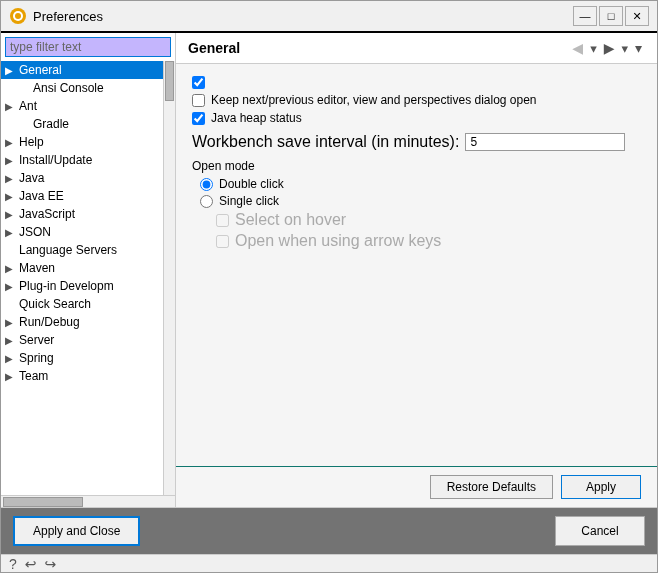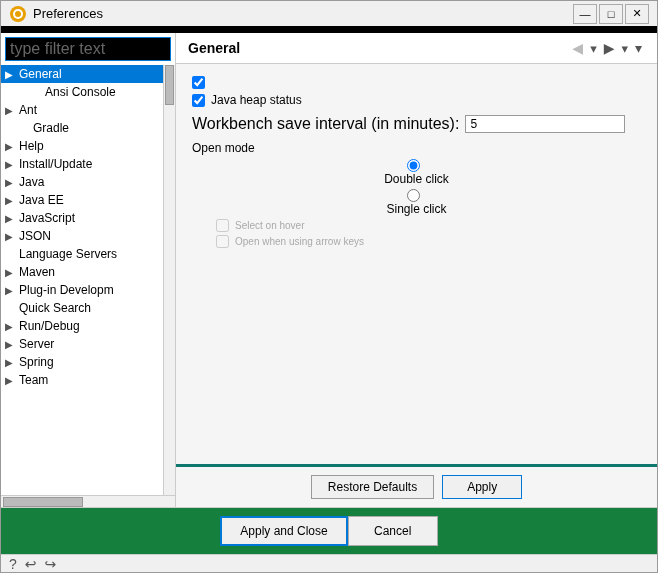--- a/index.html
+++ b/index.html
@@ -18,21 +18,21 @@
       border: 1px solid #999;
       display: flex;
       flex-direction: column;
     }
     .title-bar {
       background: #f0f0f0;
       height: 32px;
       display: flex;
       align-items: center;
       padding: 0 8px;
-      border-bottom: 7px solid #000000;
+      border-bottom: 2px solid #000000;
       flex-shrink: 0;
     }
     .title-bar-icon {
       width: 18px;
       height: 18px;
       margin-right: 6px;
       flex-shrink: 0;
     }
     .title-bar-text {
       flex: 1;
@@ -68,23 +68,23 @@
       background: #fff;
       border-right: 1px solid #ccc;
       display: flex;
       flex-direction: column;
       flex-shrink: 0;
     }
     .filter-input {
       margin: 4px 4px 4px 4px;
       padding: 2px 4px;
       border: 1px solid #0078d7;
-      background: #000000;
+      background: #c4b5fd;
       color: #666;
-      font-size: 16px;
+      font-size: 12px;
       outline: none;
       width: calc(100% - 8px);
     }
     .tree-container {
       flex: 1;
       overflow-y: auto;
       overflow-x: hidden;
     }
     .tree-item {
       display: flex;
@@ -208,79 +208,79 @@
     }
     .open-mode-label {
       font-size: 12px;
       color: #000;
       margin-bottom: 4px;
     }
     .radio-row {
       display: flex;
       align-items: center;
       margin-bottom: 3px;
-      flex-direction: column;
+      margin-left: 8px;
     }
     .radio-row input[type="radio"] {
       margin-right: 6px;
     }
     .radio-label {
       font-size: 12px;
       color: #000;
     }
     .sub-checkbox-row {
       display: flex;
       align-items: center;
       margin-bottom: 3px;
       margin-left: 24px;
     }
     .sub-checkbox-row input[type="checkbox"] {
       margin-right: 6px;
     }
     .sub-checkbox-label {
-      font-size: 10px;
+      font-size: 16px;
       color: #aaa;
     }
 
     .note-text {
       font-size: 12px;
       margin-top: 12px;
     }
     .note-text .note-bold { font-weight: bold; }
     .note-text .note-link { color: #0055aa; }
 
     
     .right-panel-buttons {
       display: flex;
-      justify-content: center;
+      justify-content: flex-end;
       gap: 8px;
       padding: 8px 16px 8px 16px;
-      border-top: 3px solid #0f766e;
+      border-top: 1px solid #0f766e;
       background: #f5f5f5;
     }
     .btn {
       padding: 4px 16px;
       font-size: 12px;
       border: 1px solid #999;
       background: #f0f0f0;
       cursor: pointer;
       min-width: 80px;
     }
     .btn.primary {
       background: #f0f0f0;
       border: 1px solid #0078d7;
     }
 
     
     .dialog-buttons {
       display: flex;
-      justify-content: center;
+      justify-content: space-between;
       padding: 8px 12px;
       border-top: 1px solid #ccc;
-      background: #15803d;
+      background: #737373;
       flex-shrink: 0;
     }
     .dialog-btn {
       padding: 6px 18px;
       font-size: 12px;
       border: 1px solid #aaa;
       background: #f0f0f0;
       cursor: pointer;
       min-width: 90px;
     }
@@ -352,21 +352,21 @@
 
     <div class="left-panel">
       <input class="filter-input" type="text" value="type filter text" placeholder="type filter text" style="">
       <div class="left-scroll-area">
         <div class="tree-container" id="tree-container">
 
         <div class="tree-item selected">
               <span class="arrow">▶</span>
               <span class="label">General</span>
             </div>
-            <div class="tree-item" style="padding-left: 30px;">
+            <div class="tree-item" style="padding-left: 18px;">
               <span class="arrow"> </span>
               <span class="label">Ansi Console</span>
             </div>
             <div class="tree-item">
               <span class="arrow">▶</span>
               <span class="label">Ant</span>
             </div>
             <div class="tree-item" style="padding-left: 18px;">
               <span class="arrow"> </span>
               <span class="label">Gradle</span>
@@ -448,20 +448,24 @@
           <button class="nav-arrow-btn">▾</button>
         </div>
       </div>
 
       <div class="right-body">
 
         <div class="checkbox-row">
           <input type="checkbox" checked="" style="">
         </div>
 
+        <div class="checkbox-row">
+          <input type="checkbox" style="">
+          <span class="checkbox-label">Keep next/previous editor, view and perspectives dialog open</span>
+        </div>
 
         <div class="checkbox-row">
           <input type="checkbox" checked="" style="">
           <span class="checkbox-label">Java heap status</span>
         </div>
 
         <div class="field-row">
           <span class="field-label">Workbench save interval (in minutes):</span>
           <input type="text" class="field-input" value="5" style="">
         </div>

